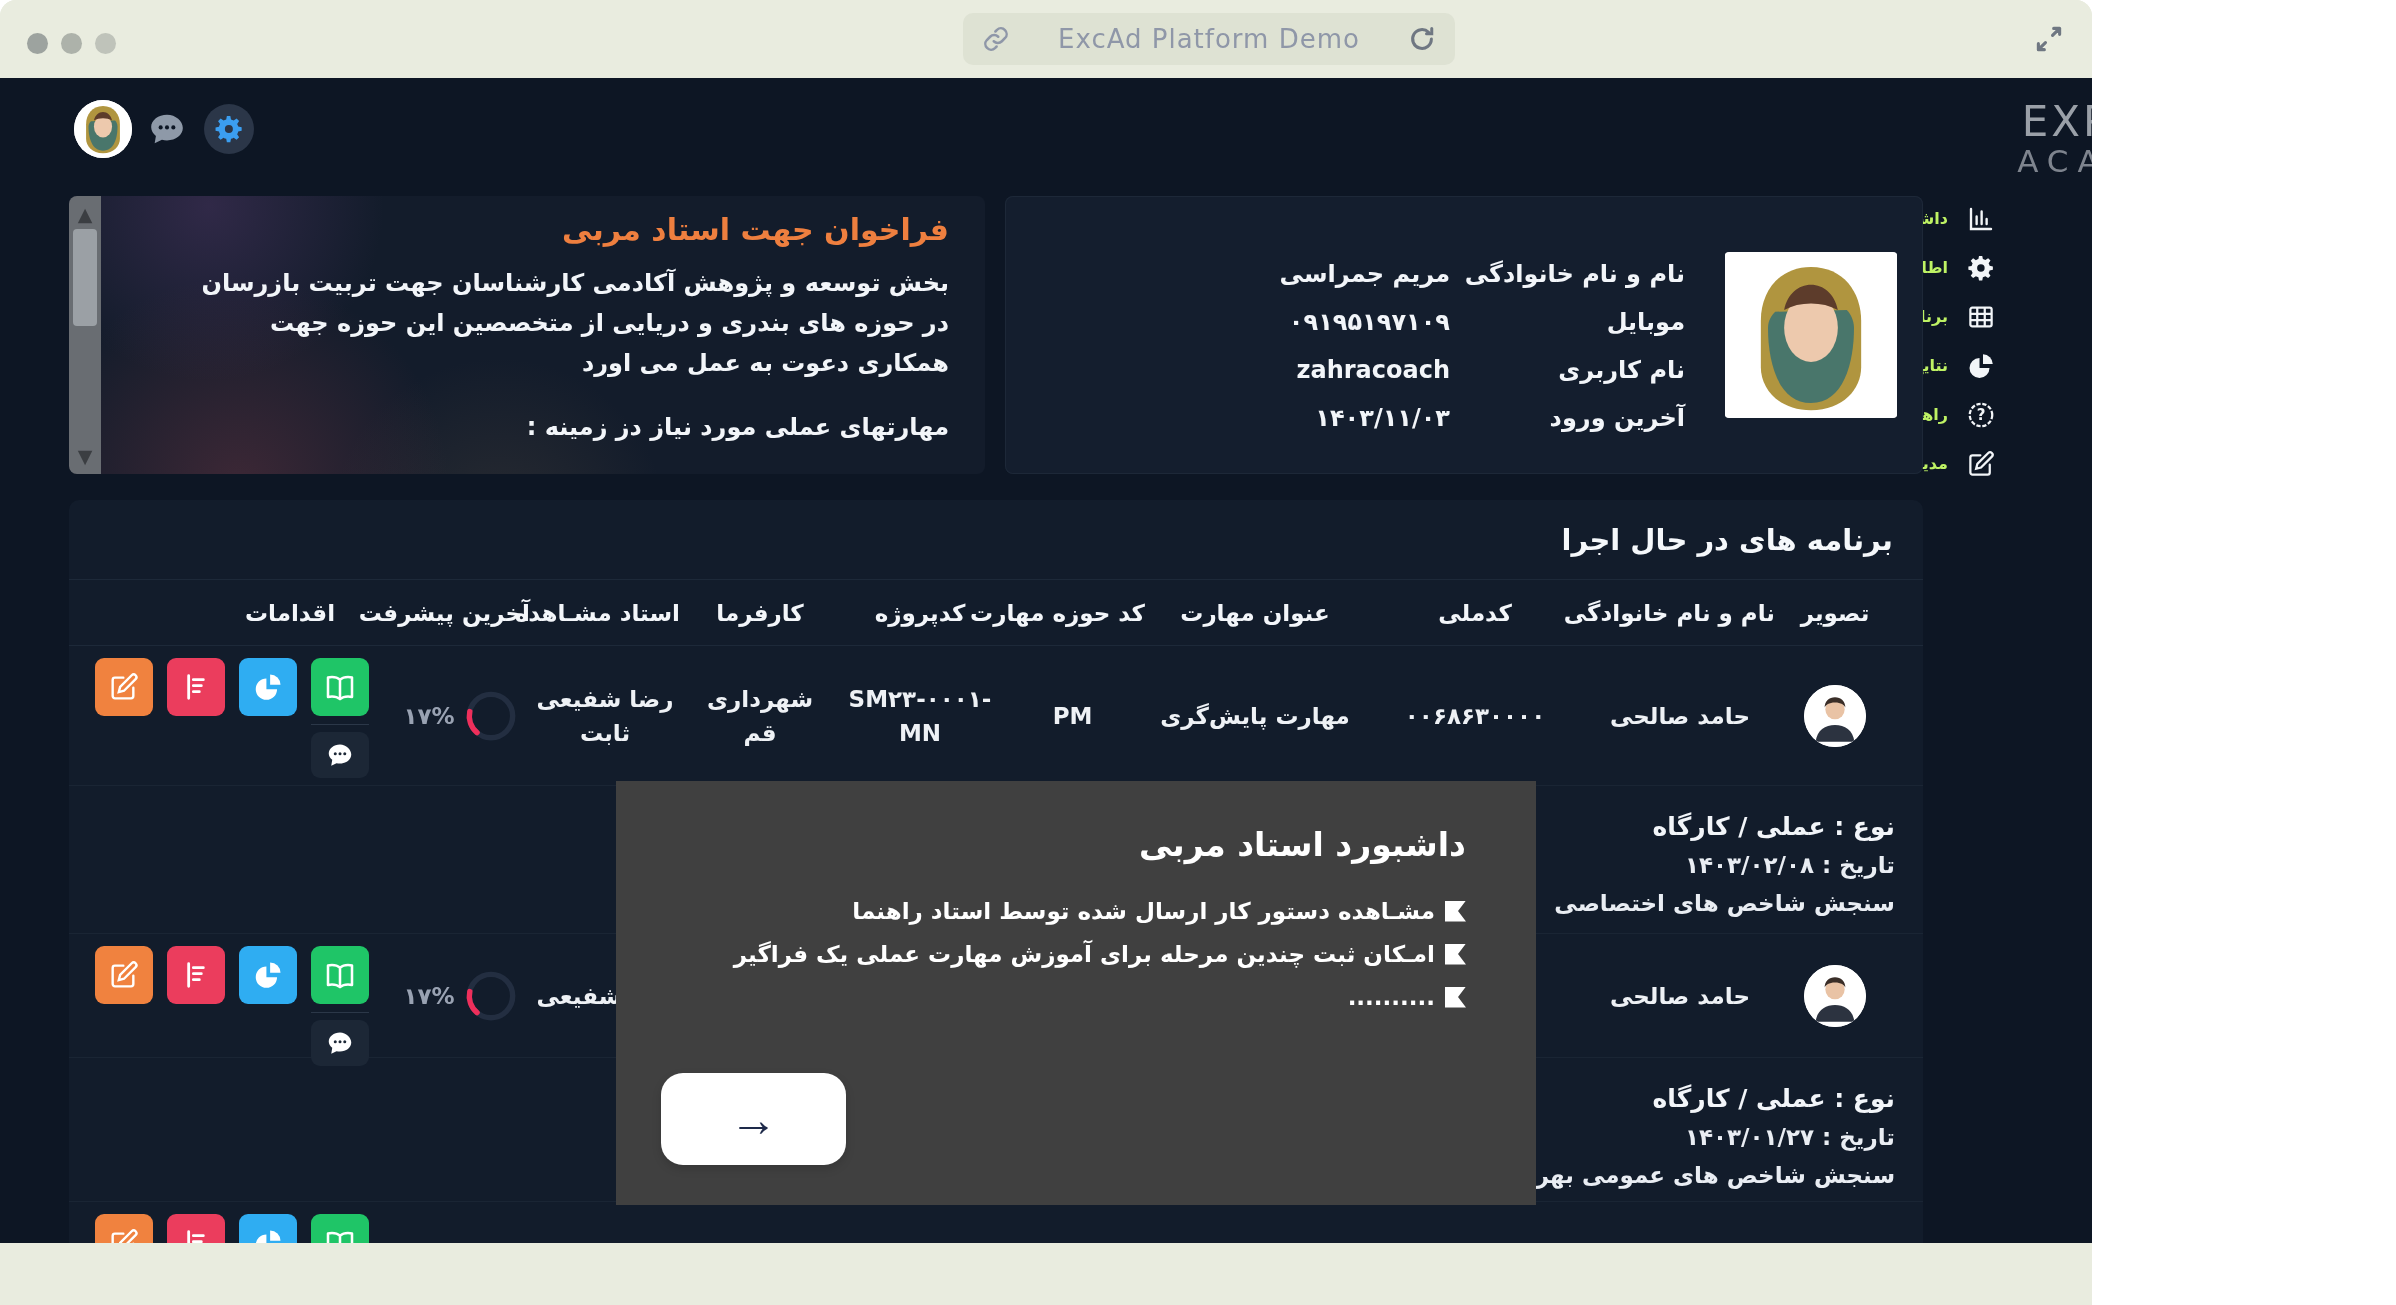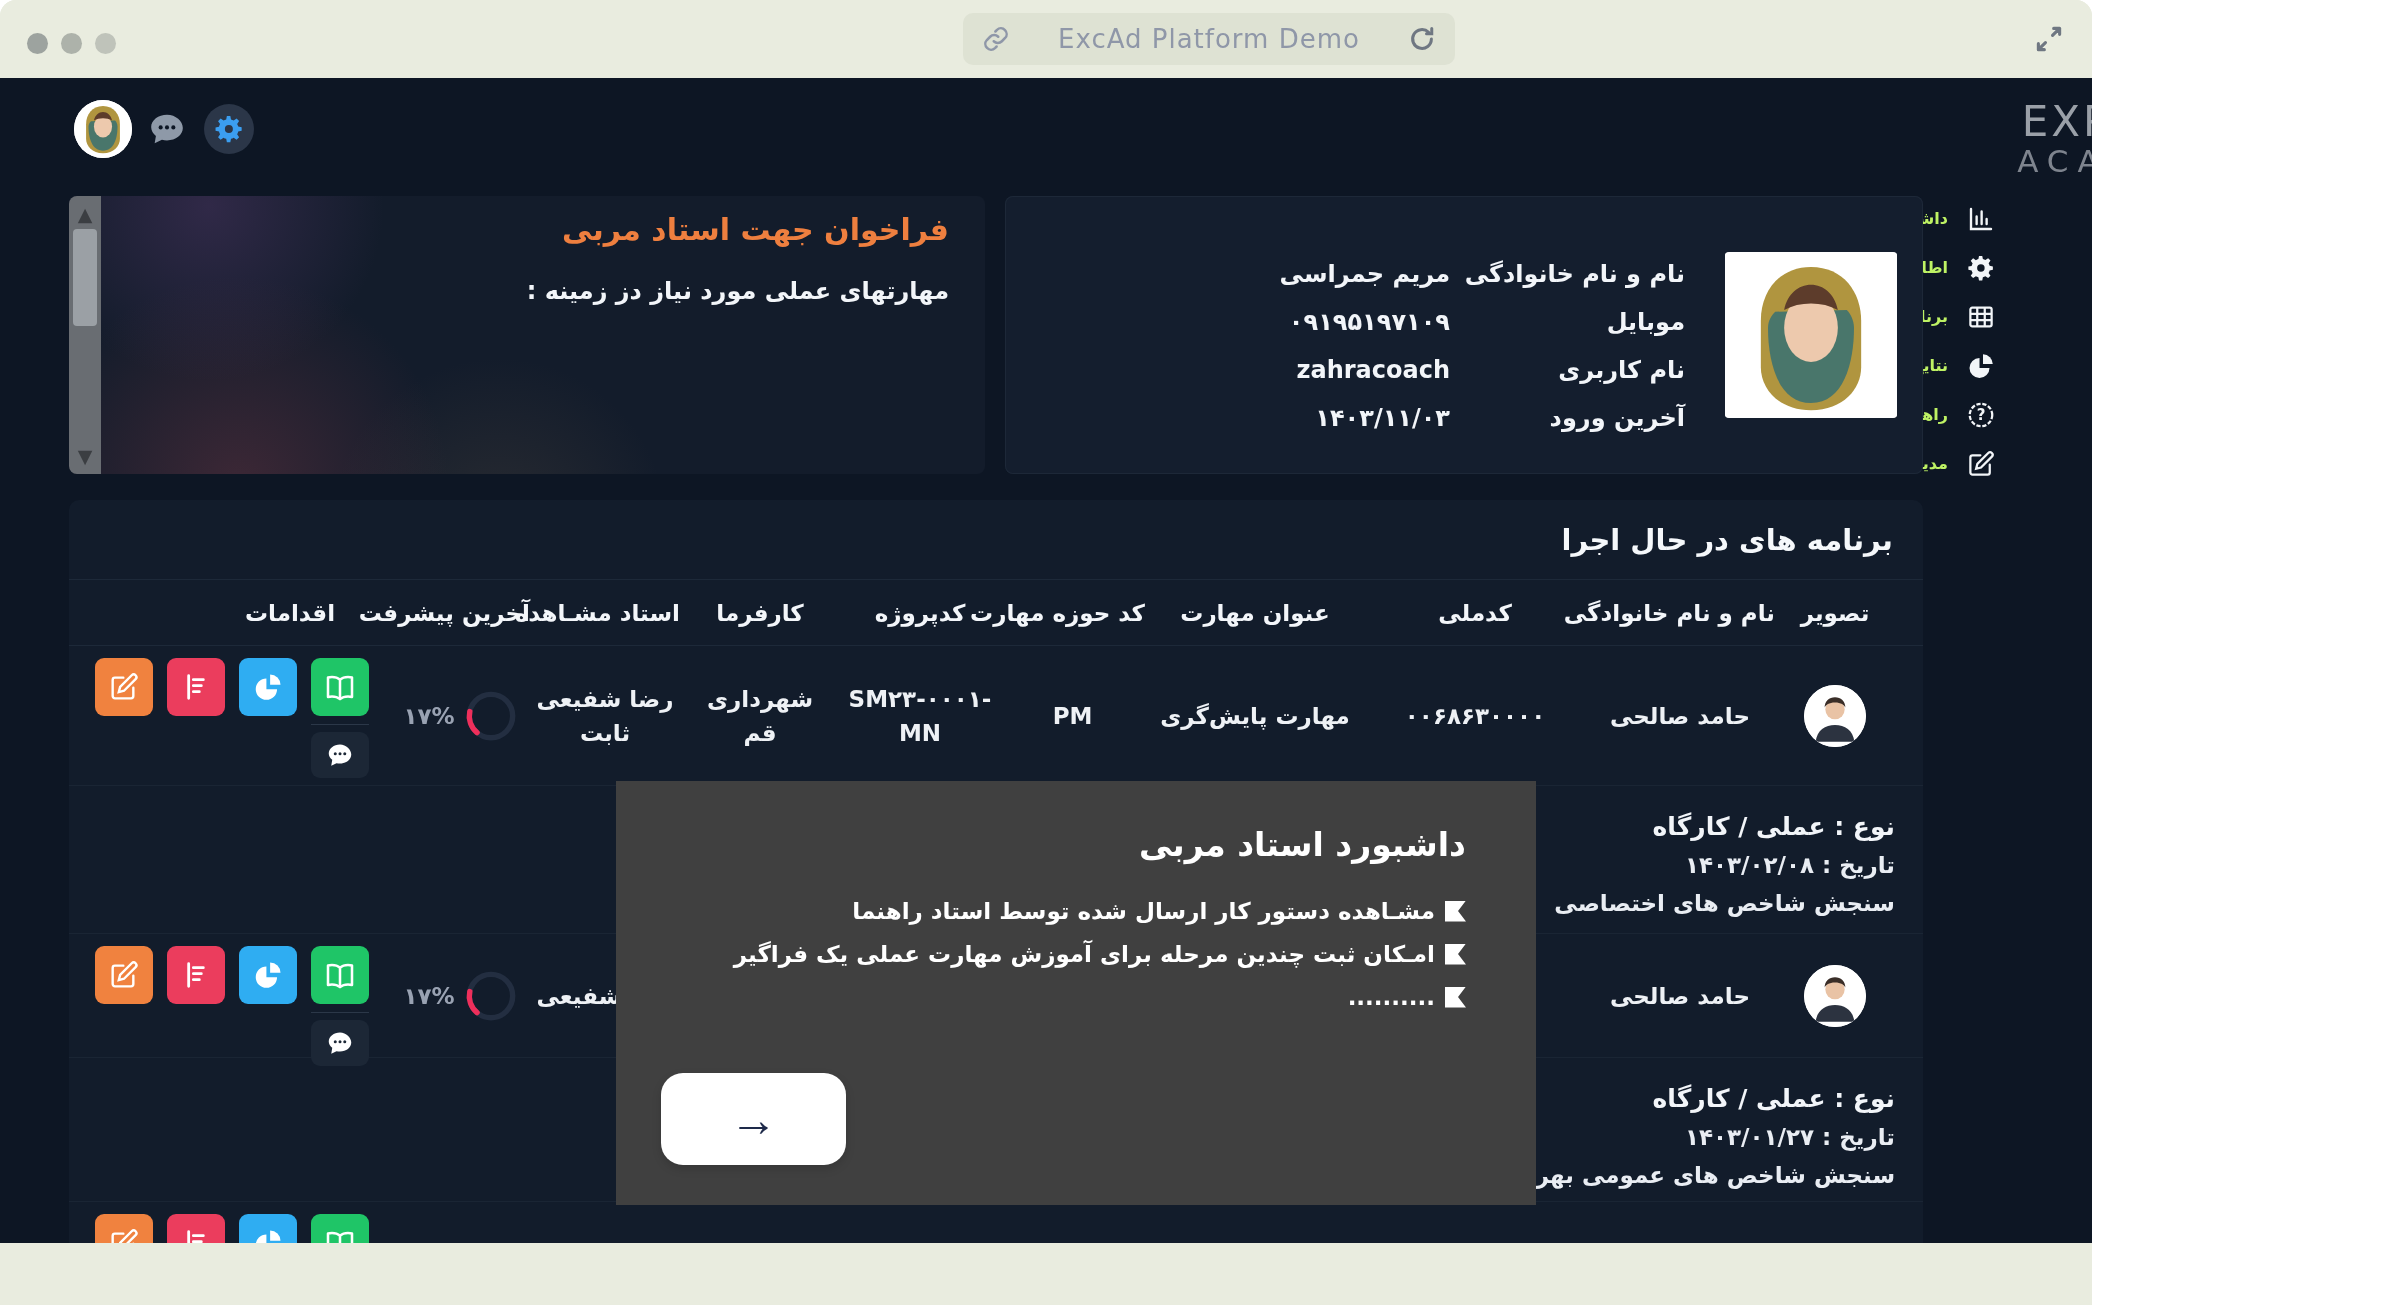--- a/index.html
+++ b/index.html
@@ -216,20 +216,21 @@
     </nav>
 
     <section class="card announce">
       <div class="scrollbar">
         <span class="scroll-arrow">▲</span>
         <span class="scroll-arrow">▼</span>
       </div>
       <div class="scroll-thumb"></div>
       <div class="announce-body">
         <div class="announce-title">فراخوان جهت استاد مربی</div>
+        <div class="announce-text">بخش توسعه و پژوهش آکادمی کارشناسان جهت تربیت بازرسان در حوزه های بندری و دریایی از متخصصین این حوزه جهت همکاری دعوت به عمل می اورد</div>
         <div class="announce-skills">مهارتهای عملی مورد نیاز دز زمینه :</div>
 
       </div>
     </section>
 
     <section class="card profile">
       <div class="profile-photo">
         <svg viewBox="0 0 48 46" width="172" height="166">
             <rect width="48" height="46" fill="#ffffff"></rect>
             <path d="M24 4c-9 0-14 7-14 15v13c0 6 5 12 14 12s14-6 14-12V19c0-8-5-15-14-15z" fill="#b0953f"></path>

